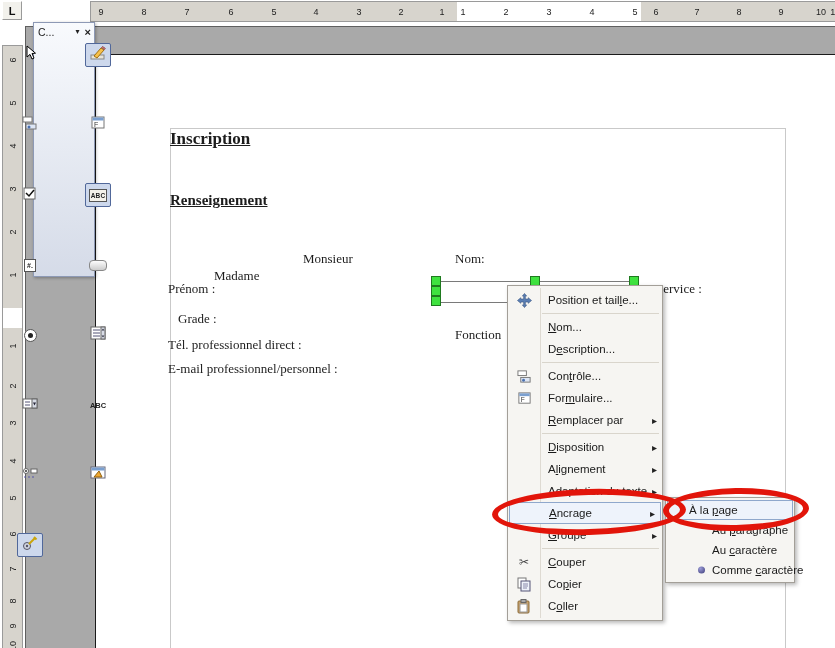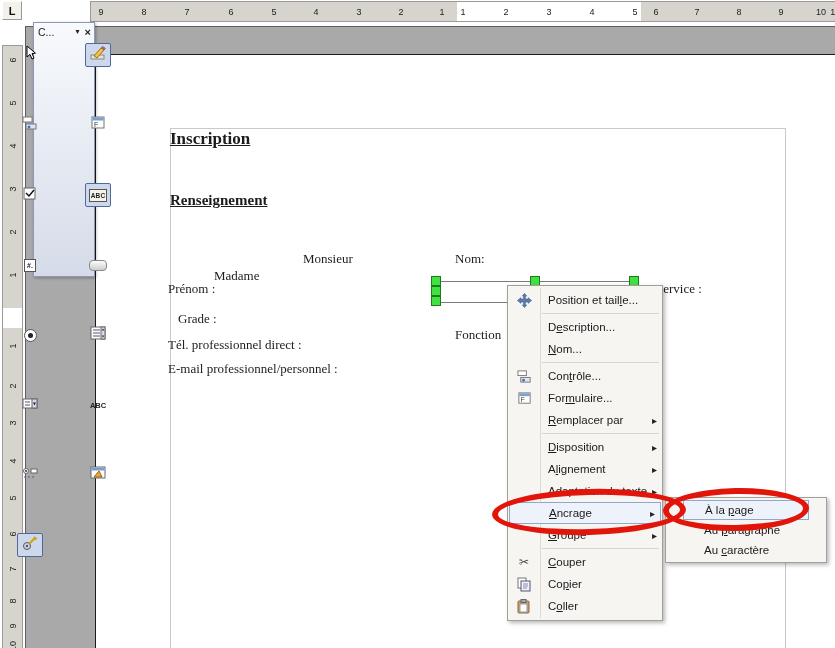--- a/index.html
+++ b/index.html
@@ -47,23 +47,23 @@
   .menu::before{content:"";position:absolute;left:32px;top:2px;bottom:2px;width:1px;background:#dedad2;}
   .mi{position:relative;height:22px;display:flex;align-items:center;padding-left:40px;
       font-size:11.5px;color:#1a1a1a;white-space:nowrap;}
   .mi.framed{border:1px solid #8fa8cc;background:#eef3fb;height:20px;margin:0 1px;padding-left:39px;}
   .mico{position:absolute;left:7px;top:50%;transform:translateY(-50%);width:18px;height:16px;
         display:flex;align-items:center;justify-content:center;}
   .miarrow{position:absolute;right:5px;font-size:10px;color:#222;}
   .msep{height:1px;background:#d9d5cc;margin:2px 3px 2px 34px;}
   
   .submenu{position:absolute;left:665px;top:497px;width:128px;background:#f6f5f2;
-           border:1px solid #a39f98;box-shadow:2px 2px 4px rgba(0,0,0,.28);z-index:21;padding:2px 16px;}
+           border:1px solid #a39f98;box-shadow:2px 2px 4px rgba(0,0,0,.28);z-index:21;padding:2px 0;}
   .smi{position:relative;height:20px;display:flex;align-items:center;padding-left:22px;
-       font-size:11.5px;color:#1a1a1a;white-space:nowrap;}
+       font-size:11.5px;color:#1a1a1a;white-space:nowrap;margin-left:24px;}
   .smi.framed{border:1px solid #8fa8cc;background:#eef3fb;height:18px;margin:0 1px;padding-left:21px;}
   .radio-dot{position:absolute;left:8px;top:50%;transform:translateY(-50%);width:7px;height:7px;border-radius:50%;
              background:radial-gradient(circle at 35% 30%,#9a9ad6,#3c3c78);}
   
   .ellipse{position:absolute;border:6px solid #e2150a;border-radius:50%;z-index:30;pointer-events:none;}
   .e1{left:492px;top:489px;width:182px;height:34px;transform:rotate(-1.5deg);}
   .e2{left:663px;top:488px;width:134px;height:31px;transform:rotate(-1deg);}
   
   .fbar{position:absolute;left:33px;top:22px;width:62px;height:255px;z-index:10;
         background:linear-gradient(#f8fafd,#d5dbe8);border:1px solid #8d99b5;
@@ -294,24 +294,24 @@
   <div class="mi">
     <span class="mico">
       <svg width="15" height="15" viewBox="0 0 16 16">
           <path d="M8 .5l2.3 2.8H8.9v3.1H12V5l3.5 3L12 11v-1.4H8.9v3.1h1.4L8 15.5l-2.3-2.8h1.4V9.6H4V11L.5 8 4 5v1.4h3.1V3.3H5.7z" fill="#5b7fb4" stroke="#33507e" stroke-width=".6"></path>
         </svg>
     </span>
     <span class="milabel">Position et tail<u>l</u>e...</span>
   </div>
   <div class="msep"></div>
   <div class="mi">
+    <span class="milabel"><u>N</u>om...</span>
+  </div>
+  <div class="mi">
     <span class="milabel">D<u>e</u>scription...</span>
-  </div>
-  <div class="mi">
-    <span class="milabel"><u>N</u>om...</span>
   </div>
   <div class="msep"></div>
   <div class="mi">
     <span class="mico">
       <svg width="15" height="15" viewBox="0 0 16 16">
           <rect x="1" y="2" width="9" height="5" fill="#fff" stroke="#777"></rect>
           <rect x="4" y="9" width="10" height="5" fill="#dde6f5" stroke="#777"></rect>
           <circle cx="7" cy="12" r="1.5" fill="#4a70b0"></circle>
         </svg>
     </span>
@@ -382,16 +382,20 @@
 <div class="submenu">
   <div class="smi framed">
     <span class="milabel">À la <u>p</u>age</span>
   </div>
   <div class="smi">
     <span class="milabel">Au <u>p</u>aragraphe</span>
   </div>
   <div class="smi">
     <span class="milabel">Au <u>c</u>aractère</span>
   </div>
+  <div class="smi">
+    <span class="radio-dot"></span>
+    <span class="milabel">Comme <u>c</u>aractère</span>
+  </div>
 </div>
 
 <div class="ellipse e1"></div>
 <div class="ellipse e2"></div>
 
 </body></html>

